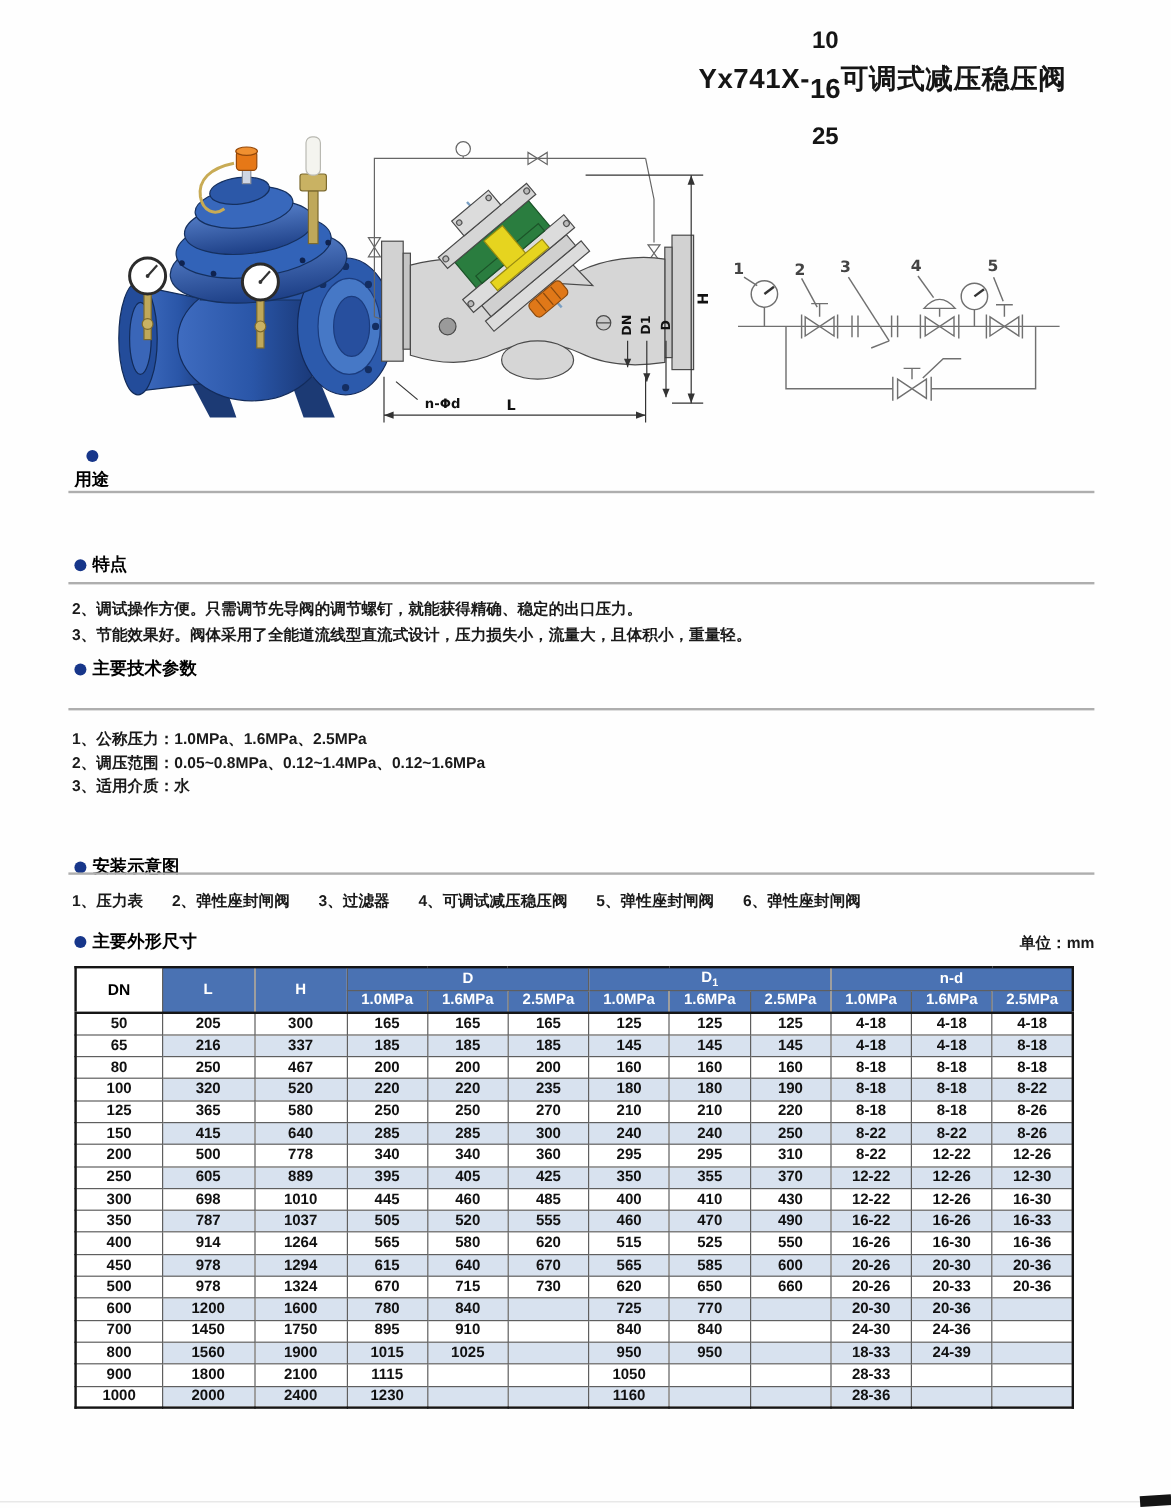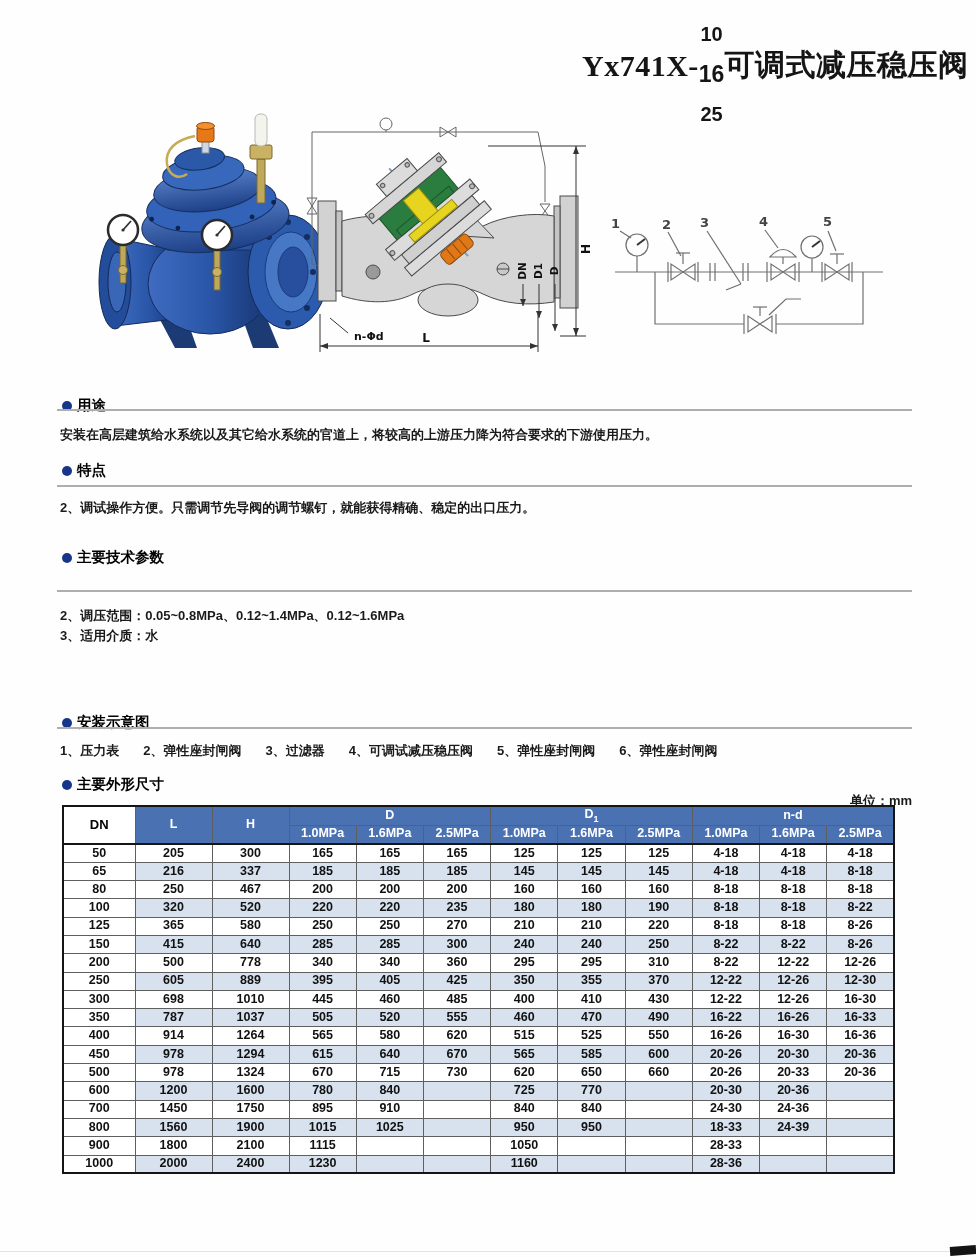--- a/index.html
+++ b/index.html
@@ -3,33 +3,33 @@
 <meta charset="utf-8">
 <style>
   * { margin:0; padding:0; box-sizing:border-box; }
   html,body { background:#ffffff; }
   .page { position:relative; width:976px; height:1257px; background:#fefefe;
           font-family:"Liberation Sans","DejaVu Sans",sans-serif; color:#111; overflow:hidden; }
   .abs { position:absolute; }
 
   
   .title-row { display:flex; align-items:center; font-weight:700; color:#151515; }
-  .t-model, .t-name { font-size:30px; letter-spacing:0.5px;font-family:Liberation Serif, serif; }
+  .t-model, .t-name { font-size:23px; letter-spacing:0.5px; }
   .t-sizes { display:flex; flex-direction:column; align-items:center; line-height:1; }
   .t-sizes .sz { font-size:20px; line-height:22px;margin-top:17px; }
   .t-sizes .sz.mid { font-size:23px; line-height:24px; }
 
   
   .sec-head { display:flex; align-items:center; gap:5px; font-size:14.5px; font-weight:700; color:#000; }
   .bullet { width:10px; height:10px; border-radius:50%; background:#17368a; flex:0 0 auto; }
   .rule { height:2px; background:#aeaeae; }
   .body-text { font-size:13px; font-weight:700; color:#1a1a1a; line-height:21px; white-space:nowrap; }
   .list .item { font-size:13px; font-weight:700; color:#1a1a1a; white-space:nowrap; }
   .legend-row { display:flex; gap:24px; font-size:13px; font-weight:700; color:#1a1a1a; white-space:nowrap; }
-  .unit { font-size:13px; font-weight:700; color:#1a1a1a;margin-top:15px; }
+  .unit { font-size:13px; font-weight:700; color:#1a1a1a; }
 
   
   #dims { border-collapse:collapse; table-layout:fixed; width:833px; border:2px solid #151515; }
   #dims th, #dims td { border:1px solid #5f5f5f; text-align:center; vertical-align:middle;
                        padding:0; line-height:1.1; overflow:hidden; }
   #dims th { background:#4a72b3; color:#ffffff; font-size:12.5px; font-weight:700; height:19px; }
   #dims th.dn-h { background:#ffffff; color:#000; font-size:13px; }
   #dims thead { border-bottom:2px solid #151515; }
   #dims td { height:18.3px; font-size:12.5px; font-weight:700; background:#ffffff; color:#111; }
   #dims tbody tr:nth-child(even) td { background:#d8e2ef; }
@@ -257,42 +257,43 @@
     </g>
     <g fill="#444" font-size="13" font-weight="bold">
       <text x="11" y="32">1</text>
       <text x="62" y="33">2</text>
       <text x="100" y="31">3</text>
       <text x="159" y="30">4</text>
       <text x="223" y="30">5</text>
     </g>
   </svg>
 
-  <div class="abs sec-head" style="left:62px; top:396px;">
+  <div class="abs sec-head" style="left:62px; top:375px;flex-direction:column;">
     <span class="bullet"></span>
     <span>用途</span>
   </div>
   <div class="abs rule" style="left:57px; top:409px; width:855px;"></div>
-  <div class="abs body-text" style="left:60px; top:424px;">安装在高层建筑给水系统以及其它给水系统的官道上，将较高的上游压力降为符合要求的下游使用压力。</div>
 
   <div class="abs sec-head" style="left:62px; top:461px;">
     <span class="bullet"></span>
     <span>特点</span>
   </div>
   <div class="abs rule" style="left:57px; top:485px; width:855px;"></div>
   <div class="abs list" style="left:60px; top:497px; line-height:21px;">
     <div class="item">2、调试操作方便。只需调节先导阀的调节螺钉，就能获得精确、稳定的出口压力。</div>
+    <div class="item">3、节能效果好。阀体采用了全能道流线型直流式设计，压力损失小，流量大，且体积小，重量轻。</div>
   </div>
 
   <div class="abs sec-head" style="left:62px; top:548px;">
     <span class="bullet"></span>
     <span>主要技术参数</span>
   </div>
   <div class="abs rule" style="left:57px; top:590px; width:855px;"></div>
   <div class="abs list" style="left:60px; top:606px; line-height:19.5px;">
+    <div class="item">1、公称压力：1.0MPa、1.6MPa、2.5MPa</div>
     <div class="item">2、调压范围：0.05~0.8MPa、0.12~1.4MPa、0.12~1.6MPa</div>
     <div class="item">3、适用介质：水</div>
   </div>
 
   <div class="abs sec-head" style="left:62px; top:713px;">
     <span class="bullet"></span>
     <span>安装示意图</span>
   </div>
   <div class="abs rule" style="left:57px; top:727px; width:855px;"></div>
   <div class="abs legend-row" style="left:60px; top:742px;">

